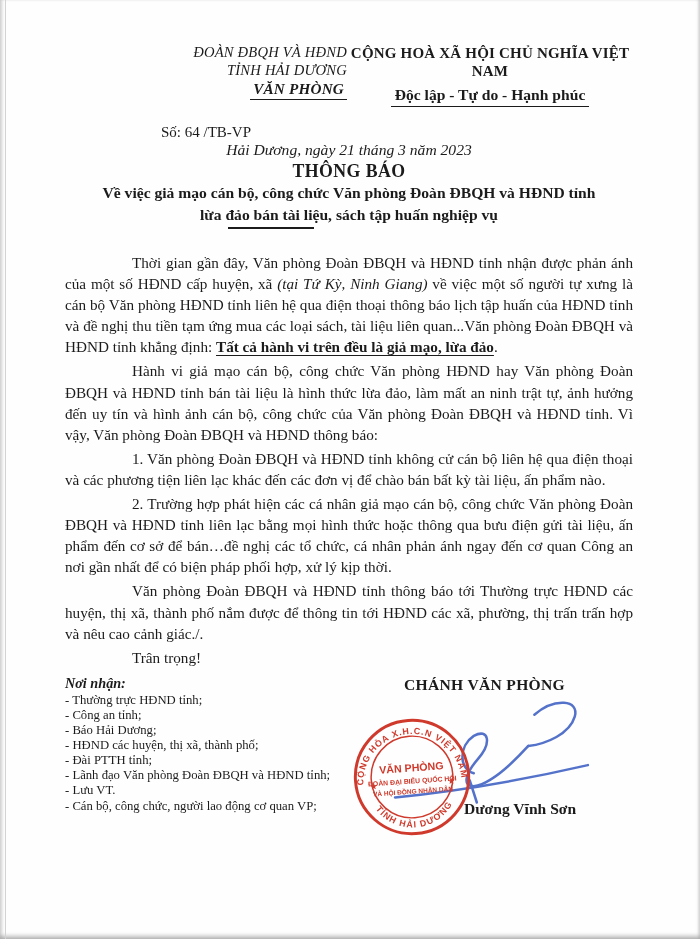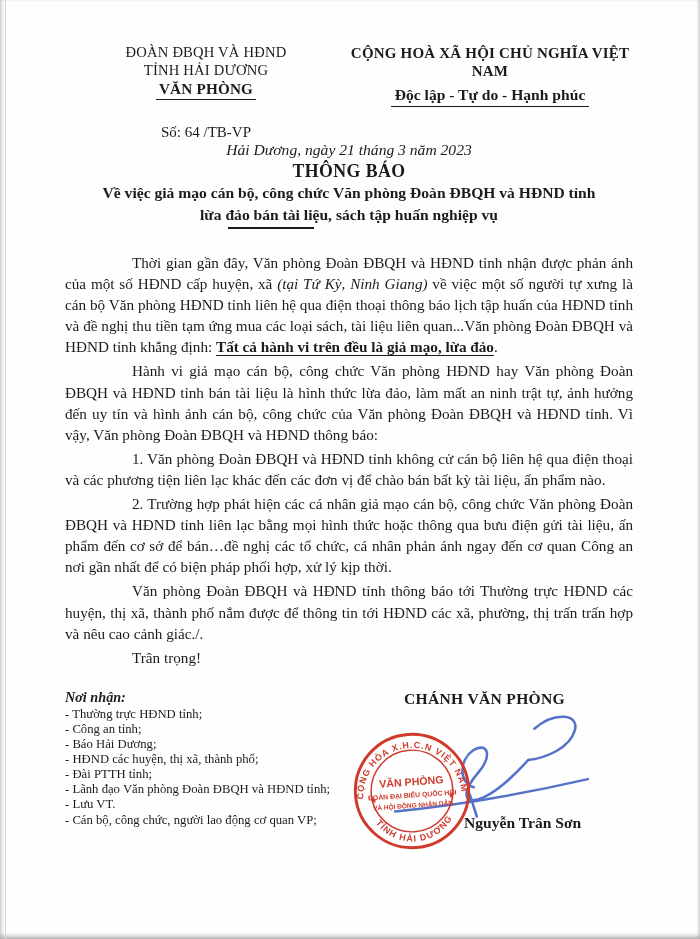--- a/index.html
+++ b/index.html
@@ -13,21 +13,21 @@
   .page {
     position:absolute; left:0; top:0; width:700px; height:939px;
     background:#fefefe; overflow:hidden;
     box-shadow:inset 0 -3px 4px rgba(0,0,0,.28), inset 3px 0 3px rgba(0,0,0,.06), inset -2px 0 2px rgba(0,0,0,.05);
   }
   .edge-left { position:absolute; left:5px; top:0; bottom:0; width:1px; background:#d3d3d3; }
   .content { position:absolute; left:65px; top:44px; width:568px; }
 
   
   .hdr { display:flex; }
-  .hdr-left { width:282px; text-align:center; font-size:14.6px; line-height:17.6px; letter-spacing:.2px; }
+  .hdr-left { width:282px; text-align:right; font-size:14.6px; line-height:17.6px; letter-spacing:.2px;font-style:italic; }
   .hdr-left .office {
     font-weight:bold; font-size:15.2px; display:inline-block;
     border-bottom:1.6px solid #1b1b1b; padding:0 3px 1px 3px; margin-top:1px;
   }
   .hdr-right { flex:1; text-align:center; font-weight:bold; }
   .hdr-right .nation { font-size:15px; line-height:18px; letter-spacing:.2px; }
   .hdr-right .motto {
     font-size:15.6px; display:inline-block;
     border-bottom:1.6px solid #1b1b1b; padding:0 4px 2px 4px; margin-top:6px;
   }
@@ -48,21 +48,21 @@
   .body-text { margin-top:26px; }
   .body-text p {
     font-size:15.2px; line-height:21.1px; text-align:justify;
     text-indent:67px; margin:0 0 3px 0;
   }
   .italic { font-style:italic; }
   .emph { font-weight:bold; text-decoration:underline; text-underline-offset:3px; }
   .closing { margin-top:1px; }
 
   
-  .footer { display:flex; margin-top:22px;justify-content:space-between; }
+  .footer { display:flex; margin-top:8px;justify-content:space-between; }
   .recipients { width:295px; font-size:12.7px; line-height:15.1px; }
   .recipients-label { font-weight:bold; font-style:italic; font-size:14.2px; margin-bottom:2px; }
   .recipient-item { padding-left:11px; text-indent:-11px; }
   .sig-block { flex:1; position:relative; height:185px; }
   .sig-title { font-weight:bold; font-size:15.6px; text-align:center; margin-right:24px; letter-spacing:.3px; }
   .sig-name { position:absolute; left:104px; top:124px; width:160px; font-weight:bold; font-size:15.6px; }
   .stamp { position:absolute; left:-13px; top:36px; width:130px; height:130px; transform:rotate(-4deg); }
   .signature-svg { position:absolute; left:30px; top:8px; width:212px; height:132px; }
 </style>
 </head>
@@ -148,18 +148,18 @@
               <textPath href="#arcBottom" startOffset="50%" text-anchor="middle">TỈNH HẢI DƯƠNG</textPath>
             </text>
             <text x="70" y="64" text-anchor="middle" font-size="11.5">VĂN PHÒNG</text>
             <text x="70" y="77" text-anchor="middle" font-size="7.4">ĐOÀN ĐẠI BIỂU QUỐC HỘI</text>
             <text x="70" y="88" text-anchor="middle" font-size="7">VÀ HỘI ĐỒNG NHÂN DÂN</text>
             <text x="28" y="80" text-anchor="middle" font-size="8">★</text>
             <text x="112" y="80" text-anchor="middle" font-size="8">★</text>
           </g>
         </svg>
 
-        <div class="sig-name">Nguyễn Trân Sơn</div>
+        <div class="sig-name">Dương Vĩnh Sơn</div>
       </div>
     </div>
 
   </div>
 </div>
 
 </body></html>

